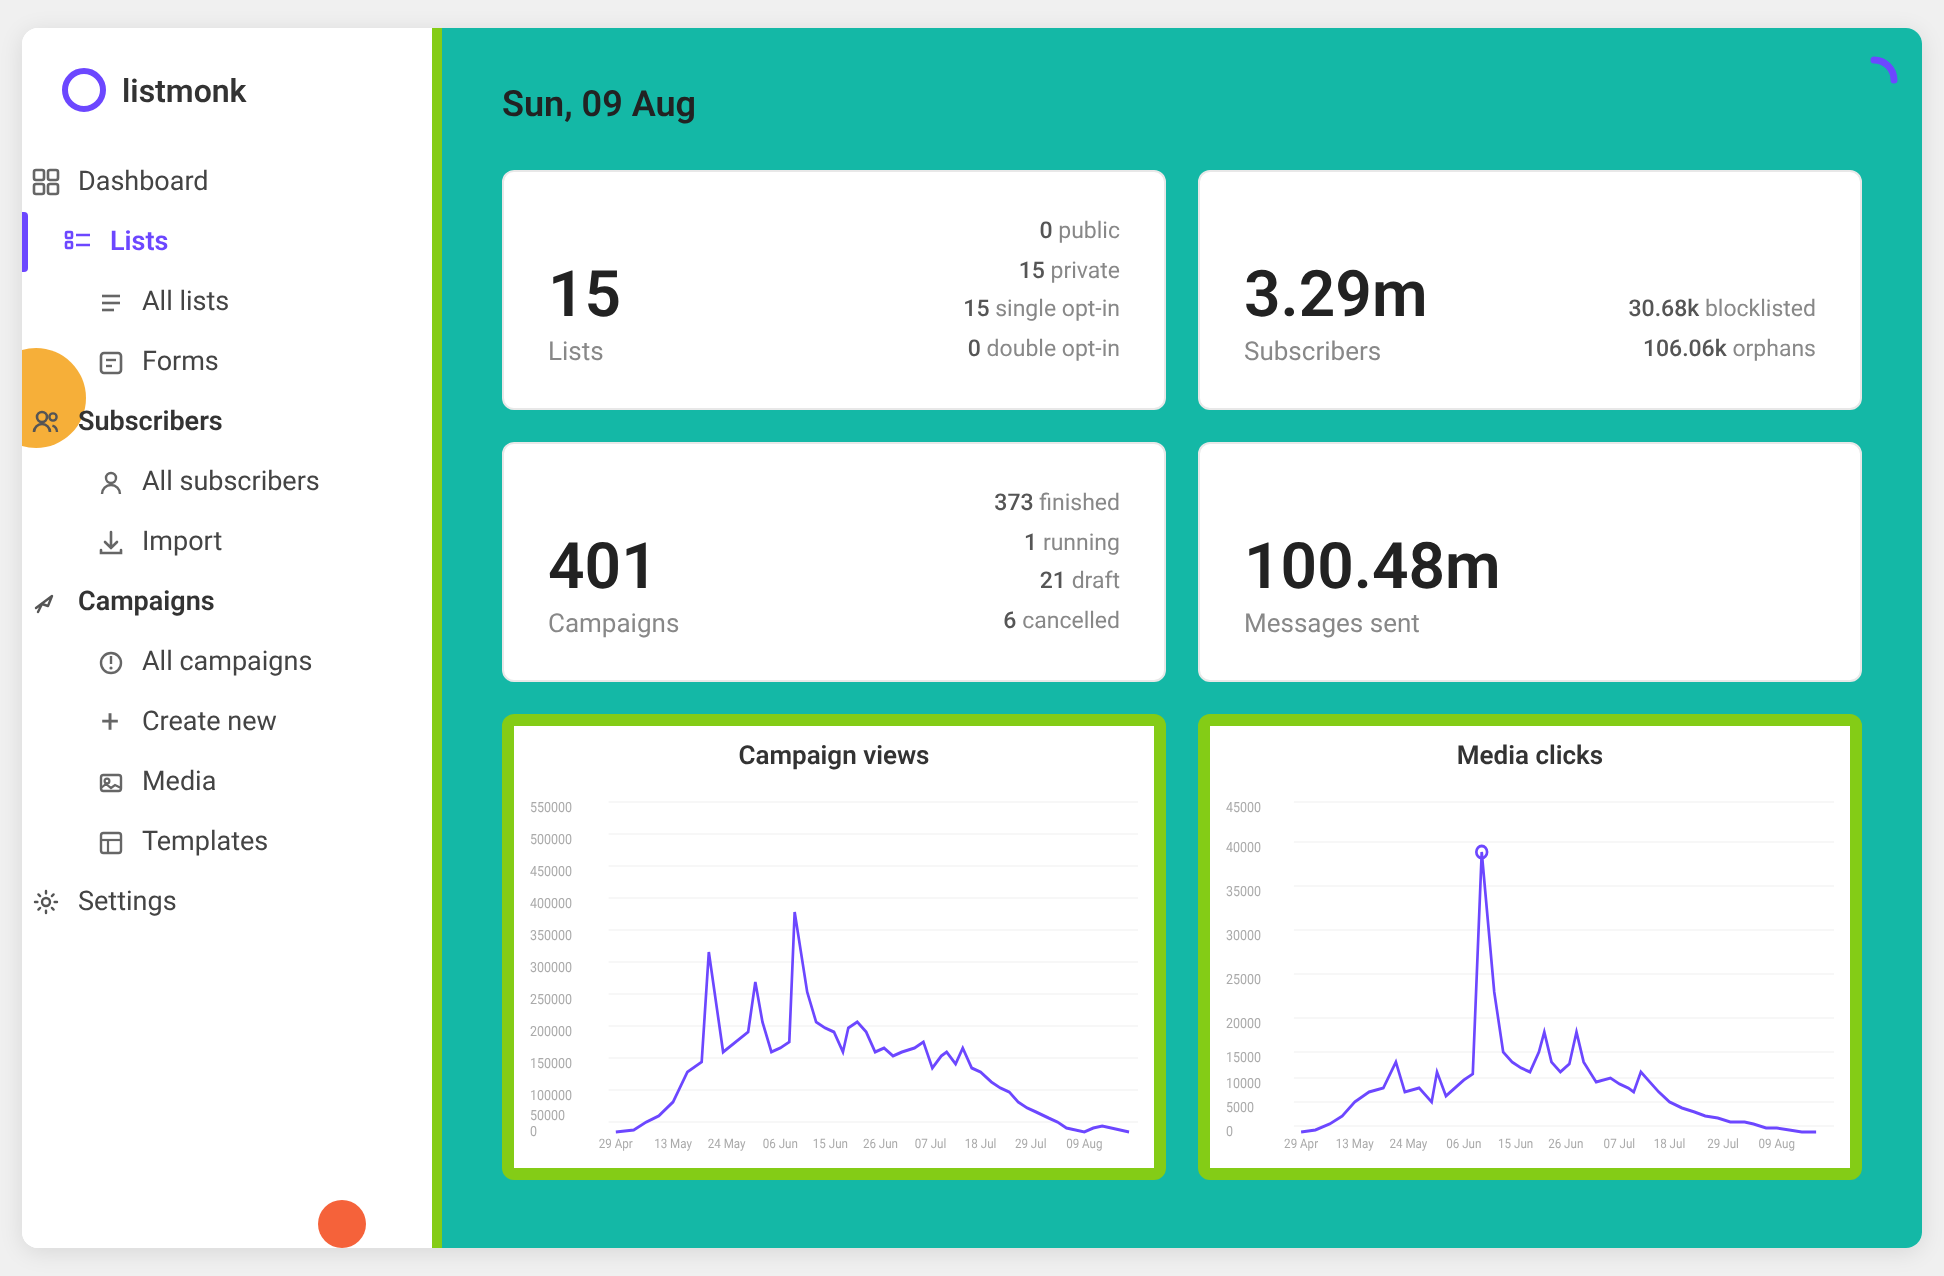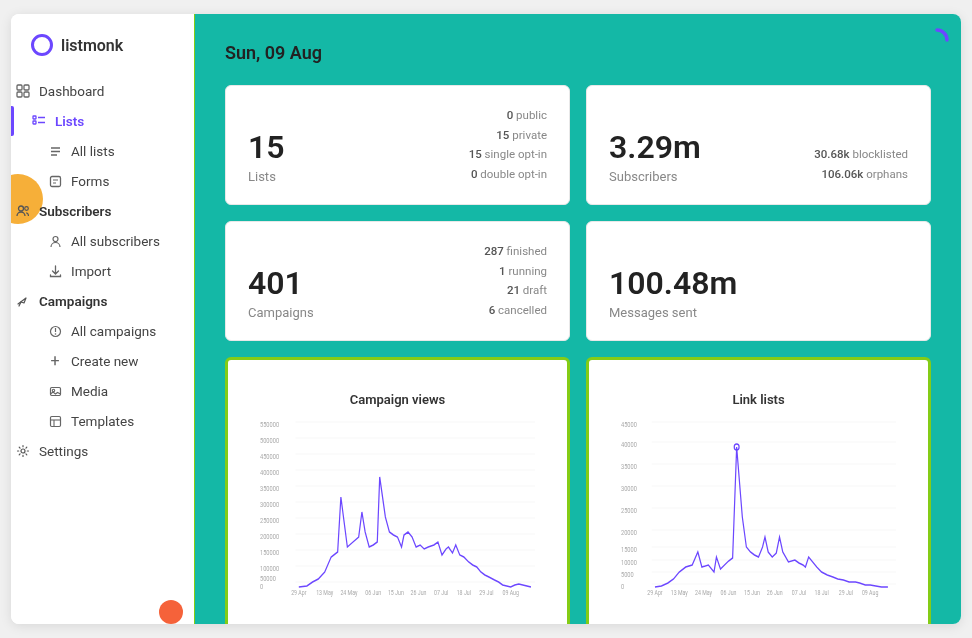--- a/index.html
+++ b/index.html
@@ -18,23 +18,23 @@
       height: 610px;
       background: white;
       border-radius: 8px;
       display: flex;
       overflow: hidden;
       box-shadow: 0 2px 12px rgba(0,0,0,0.1);
       position: relative;
     }
     
     .sidebar {
-      width: 184px;
+      width: 210px;
       background: white;
-      border-right: 1px solid #84cc16;
+      border-right: 5px solid #84cc16;
       padding: 20px 0;
       flex-shrink: 0;
       overflow-y: auto;
     }
     .sidebar-logo {
       display: flex;
       align-items: center;
       gap: 8px;
       padding: 0 20px 20px;
     }
@@ -147,23 +147,23 @@
       font-weight: 500;
     }
     
     .charts-row {
       display: grid;
       grid-template-columns: 1fr 1fr;
       gap: 16px;
     }
     .chart-card {
       background: white;
-      border: 3px solid #84cc16;
+      border: 6px solid #84cc16;
       border-radius: 6px;
-      padding: 32px;
+      padding: 8px;
     }
     .chart-title {
       font-size: 13px;
       font-weight: 600;
       color: #333;
       text-align: center;
       margin-bottom: 10px;
     }
     .chart-area {
       width: 100%;
@@ -372,21 +372,21 @@
           <div><span class="highlight">106.06k</span> orphans</div>
         </div>
       </div>
 
       <div class="stat-card">
         <div class="stat-main">
           <div class="stat-number">401</div>
           <div class="stat-label">Campaigns</div>
         </div>
         <div class="stat-details">
-          <div><span class="highlight">287</span> finished</div>
+          <div><span class="highlight">373</span> finished</div>
           <div><span class="highlight">1</span> running</div>
           <div><span class="highlight">21</span> draft</div>
           <div><span class="highlight">6</span> cancelled</div>
         </div>
       </div>
 
       <div class="stat-card">
         <div class="stat-main">
           <div class="stat-number">100.48m</div>
           <div class="stat-label">Messages sent</div>
@@ -439,21 +439,21 @@
             <text x="196" y="178" font-size="6.5" fill="#aaa" text-anchor="middle">26 Jun</text>
             <text x="224" y="178" font-size="6.5" fill="#aaa" text-anchor="middle">07 Jul</text>
             <text x="252" y="178" font-size="6.5" fill="#aaa" text-anchor="middle">18 Jul</text>
             <text x="280" y="178" font-size="6.5" fill="#aaa" text-anchor="middle">29 Jul</text>
             <text x="310" y="178" font-size="6.5" fill="#aaa" text-anchor="middle">09 Aug</text>
           </svg>
         </div>
       </div>
 
       <div class="chart-card">
-        <div class="chart-title">Link lists</div>
+        <div class="chart-title">Media clicks</div>
         <div class="chart-area">
           <svg width="100%" height="100%" viewBox="0 0 340 180" preserveAspectRatio="none">
 
             <text x="0" y="10" font-size="7" fill="#aaa">45000</text>
             <text x="0" y="30" font-size="7" fill="#aaa">40000</text>
             <text x="0" y="52" font-size="7" fill="#aaa">35000</text>
             <text x="0" y="74" font-size="7" fill="#aaa">30000</text>
             <text x="0" y="96" font-size="7" fill="#aaa">25000</text>
             <text x="0" y="118" font-size="7" fill="#aaa">20000</text>
             <text x="0" y="135" font-size="7" fill="#aaa">15000</text>

